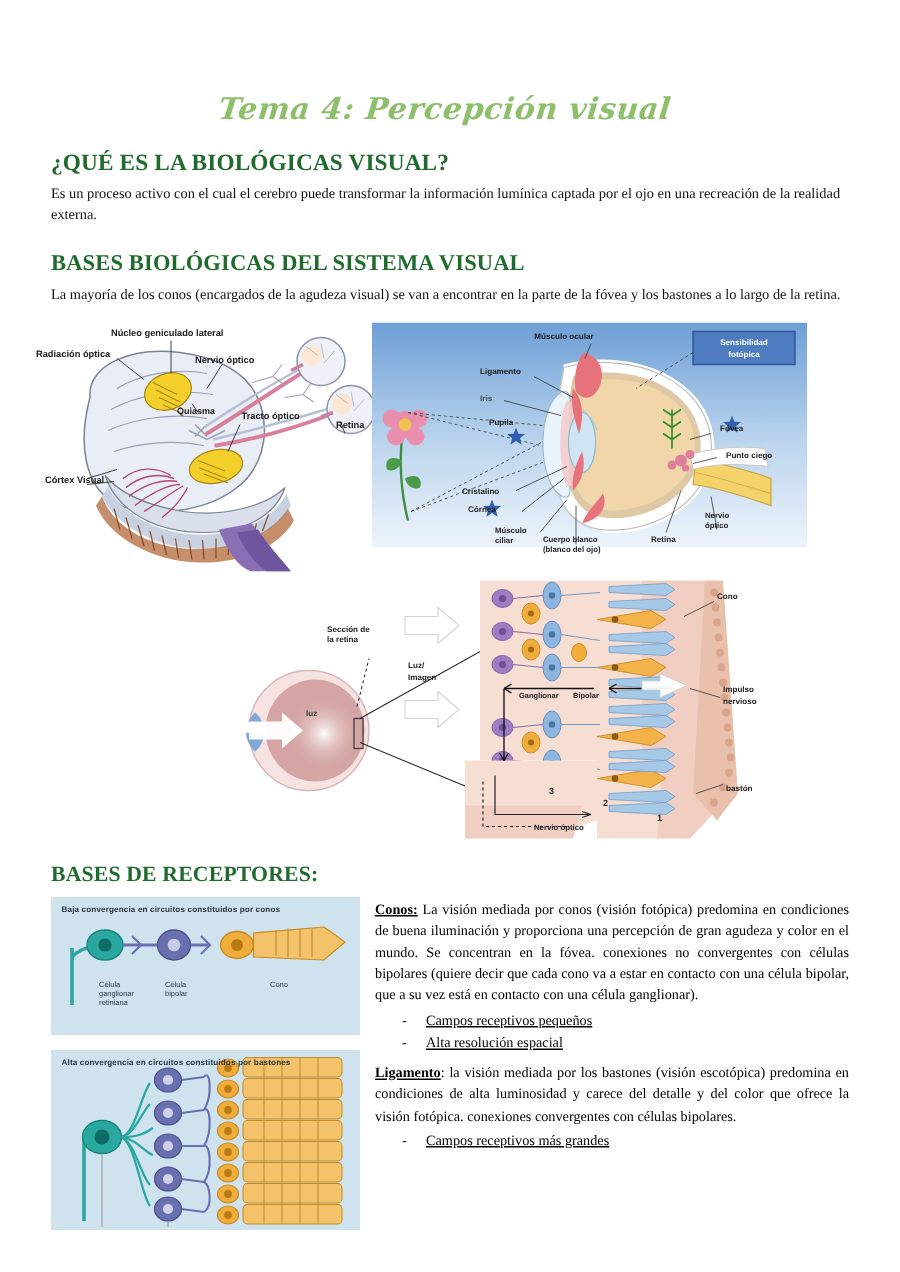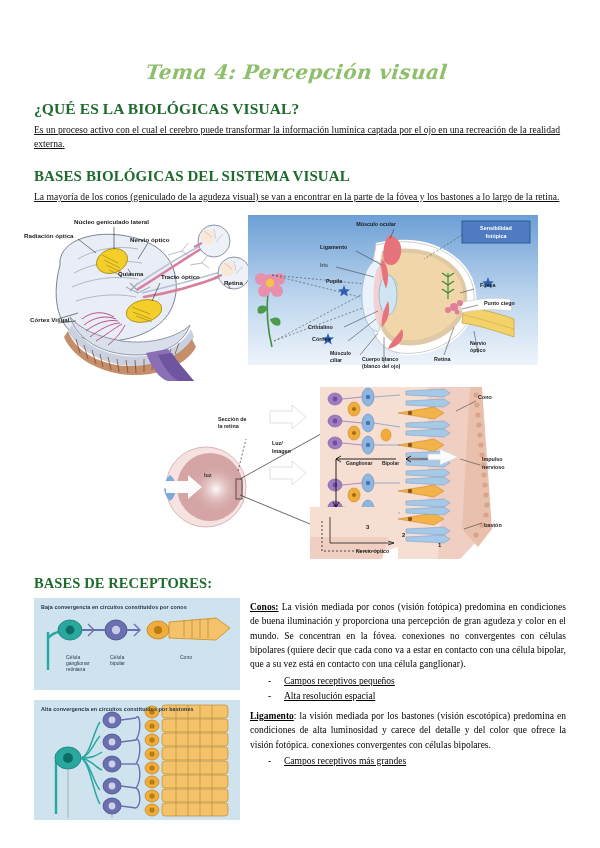--- a/index.html
+++ b/index.html
@@ -53,21 +53,20 @@
   .h1.sec1 { padding-top: 18px; }
   .h1.sec2 { padding-top: 17px; font-size: 15px; }
   .h1.sec3 { font-size: 14.5px; }
 
   .body-text {
     margin: 5px 0 0 0;
     font-size: 9.6px;
     line-height: 1.45;
     text-align: left;
     color: #111;
-    text-decoration: underline;
   }
 
   
   .fig-row-1 {
     position: relative;
     margin-top: 9px;
     height: 172px;
   }
   .fig-brain {
     position: absolute;
@@ -184,21 +183,21 @@
 <body>
 
 <div class="page">
 
   <div class="doc-title">Tema 4: Percepción visual</div>
 
   <div class="h1 sec1">¿QUÉ ES LA BIOLÓGICAS VISUAL?</div>
   <p class="body-text">Es un proceso activo con el cual el cerebro puede transformar la información lumínica captada por el ojo en una recreación de la realidad externa.</p>
 
   <div class="h1 sec2">BASES BIOLÓGICAS DEL SISTEMA VISUAL</div>
-  <p class="body-text">La mayoría de los conos (geniculado de la agudeza visual) se van a encontrar en la parte de la fóvea y los bastones a lo largo de la retina.</p>
+  <p class="body-text">La mayoría de los conos (encargados de la agudeza visual) se van a encontrar en la parte de la fóvea y los bastones a lo largo de la retina.</p>
 
   <div class="fig-row-1">
 
     <div class="fig-brain">
       <svg viewBox="0 0 236 168" width="236" height="168" aria-hidden="true">
 
         <g>
           <path d="M42 52 C40 30 70 18 102 22 C132 26 150 38 156 58
                    C162 78 156 100 140 112 C120 128 80 134 58 122
                    C38 111 34 82 42 52 Z" fill="#e9edf5" stroke="#7a8296" stroke-width="1"></path>

